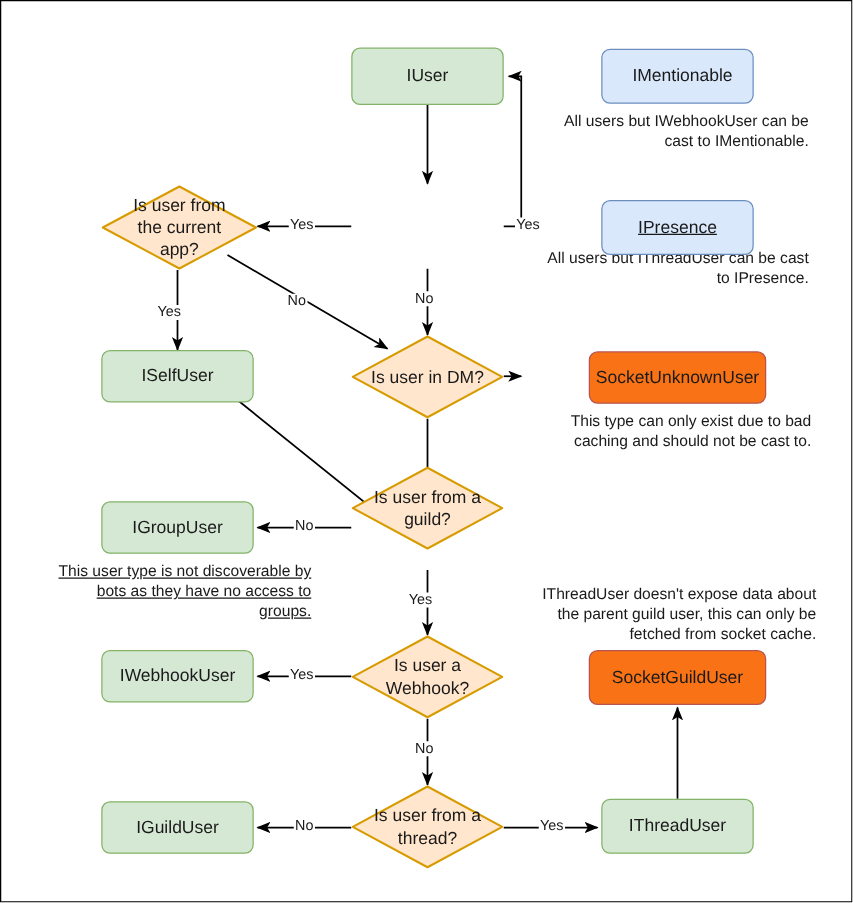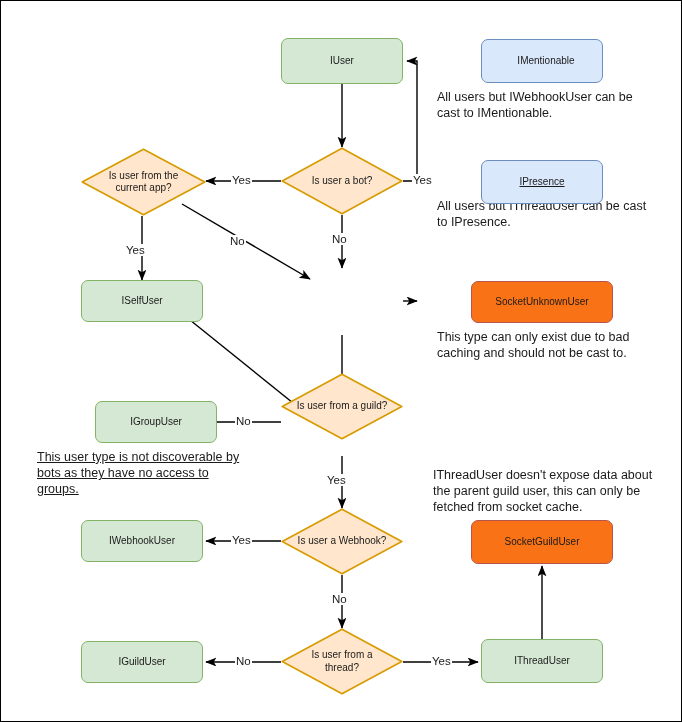--- a/index.html
+++ b/index.html
@@ -27,21 +27,21 @@
     height: 722px;
     pointer-events: none;
   }
   .node {
     position: absolute;
     box-sizing: border-box;
     display: flex;
     align-items: center;
     justify-content: center;
     text-align: center;
-    font-size: 10px;
+    font-size: 14px;
     color: #1a1a1a;
     line-height: 1.25;
     z-index: 3;
   }
   .box {
     border-radius: 7px;
     border: 1.3px solid;
     padding: 2px 4px;
   }
   .green { background: #d5e8d4; border-color: #82b366; }
@@ -61,21 +61,21 @@
   }
   .diamond .dlabel {
     position: relative;
     z-index: 1;
     padding: 0 14px;
   }
   .note {
     position: absolute;
     font-size: 12.5px;
     color: #1a1a1a;
-    text-align: left;
+    text-align: right;
     line-height: 1.28;
     z-index: 2;
   }
   .elabel {
     position: absolute;
     font-size: 11.5px;
     color: #1a1a1a;
     background: #ffffff;
     padding: 0 1px;
     z-index: 4;
@@ -130,21 +130,21 @@
   </svg>
 
   <div class="node box green" style="left:280px;top:37px;width:122px;height:46px;">
     <span>IUser</span>
   </div>
 
   <div class="node box green" style="left:80px;top:279px;width:122px;height:42px;">
     <span>ISelfUser</span>
   </div>
 
-  <div class="node box green" style="left:80px;top:400px;width:122px;height:42px;margin-left:14px;">
+  <div class="node box green" style="left:80px;top:400px;width:122px;height:42px;">
     <span>IGroupUser</span>
   </div>
 
   <div class="node box green" style="left:80px;top:519px;width:122px;height:42px;">
     <span>IWebhookUser</span>
   </div>
 
   <div class="node box green" style="left:80px;top:640px;width:122px;height:42px;">
     <span>IGuildUser</span>
   </div>
@@ -162,34 +162,34 @@
   </div>
 
   <div class="node box red" style="left:470px;top:280px;width:142px;height:42px;">
     <span>SocketUnknownUser</span>
   </div>
 
   <div class="node box red" style="left:470px;top:519px;width:142px;height:44px;">
     <span>SocketGuildUser</span>
   </div>
 
-  <div class="node diamond" style="left:280px;top:146px;width:122px;height:68px;">
-    <svg class="dshape" viewBox="0 0 122 68" preserveAspectRatio="none">
-      <path d="M61,1.2 L120.8,34 L61,66.8 L1.2,34 Z" fill="#ffe6cc" stroke="#d79b00" stroke-width="1.6" stroke-linejoin="round"></path>
-    </svg>
-    <span class="dlabel">Is user a bot?</span>
-  </div>
 
   <div class="node diamond" style="left:80px;top:147px;width:125px;height:68px;">
     <svg class="dshape" viewBox="0 0 125 68" preserveAspectRatio="none">
       <path d="M62.5,1.2 L123.8,34 L62.5,66.8 L1.2,34 Z" fill="#ffe6cc" stroke="#d79b00" stroke-width="1.6" stroke-linejoin="round"></path>
     </svg>
     <span class="dlabel">Is user from the current app?</span>
   </div>
 
+  <div class="node diamond" style="left:280px;top:267px;width:122px;height:67px;">
+    <svg class="dshape" viewBox="0 0 122 67" preserveAspectRatio="none">
+      <path d="M61,1.2 L120.8,33.5 L61,65.8 L1.2,33.5 Z" fill="#ffe6cc" stroke="#d79b00" stroke-width="1.6" stroke-linejoin="round"></path>
+    </svg>
+    <span class="dlabel">Is user in DM?</span>
+  </div>
 
   <div class="node diamond" style="left:280px;top:372px;width:122px;height:67px;">
     <svg class="dshape" viewBox="0 0 122 67" preserveAspectRatio="none">
       <path d="M61,1.2 L120.8,33.5 L61,65.8 L1.2,33.5 Z" fill="#ffe6cc" stroke="#d79b00" stroke-width="1.6" stroke-linejoin="round"></path>
     </svg>
     <span class="dlabel">Is user from a guild?</span>
   </div>
 
   <div class="node diamond" style="left:280px;top:507px;width:122px;height:67px;">
     <svg class="dshape" viewBox="0 0 122 67" preserveAspectRatio="none">

